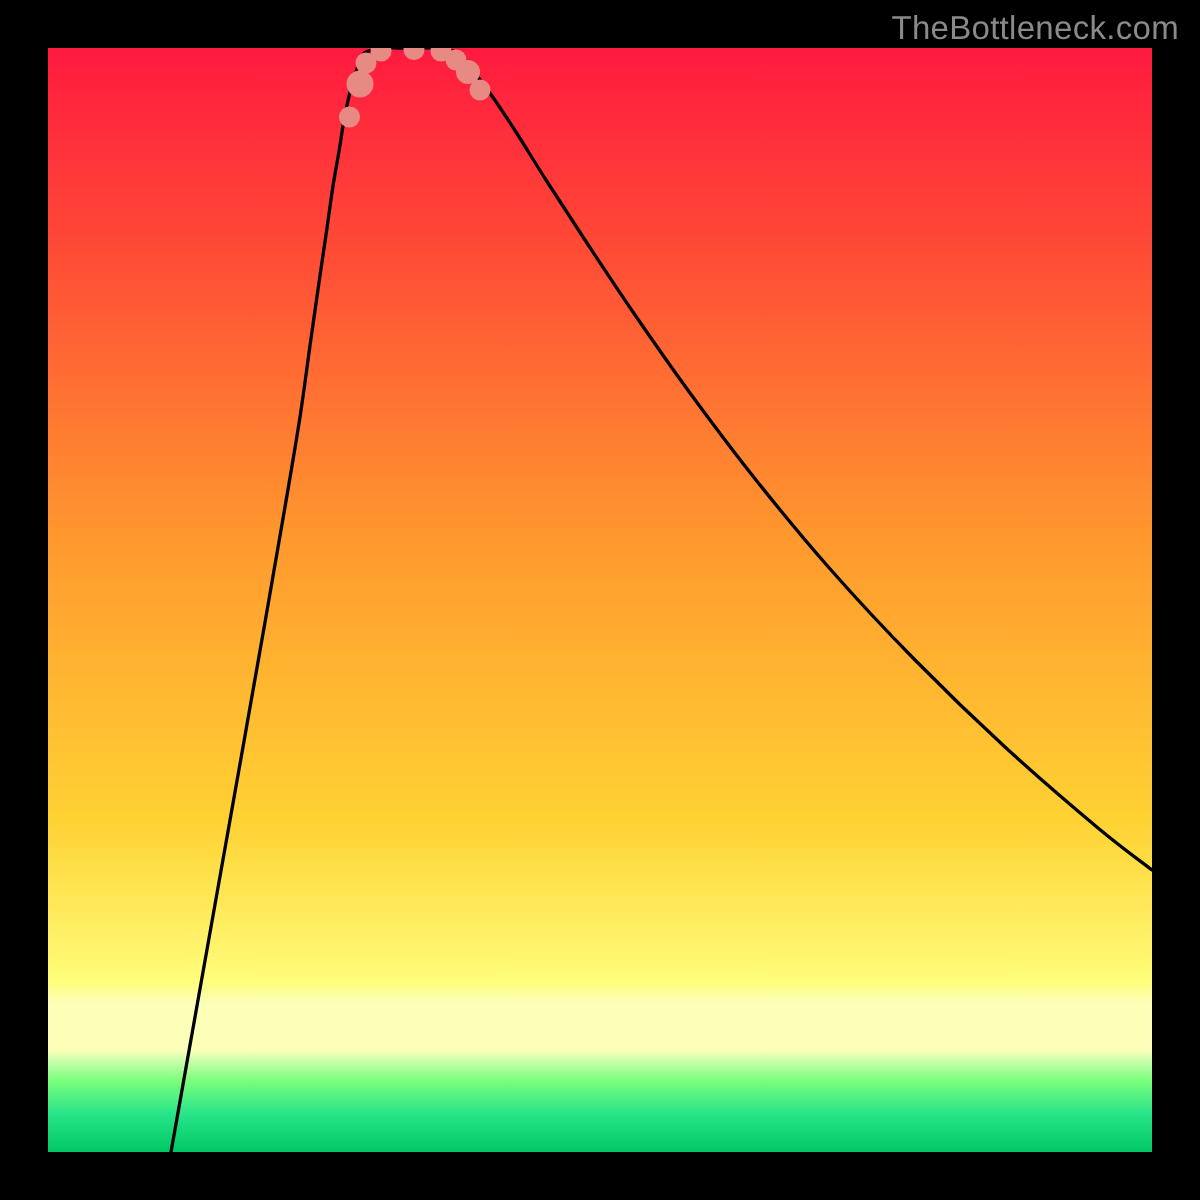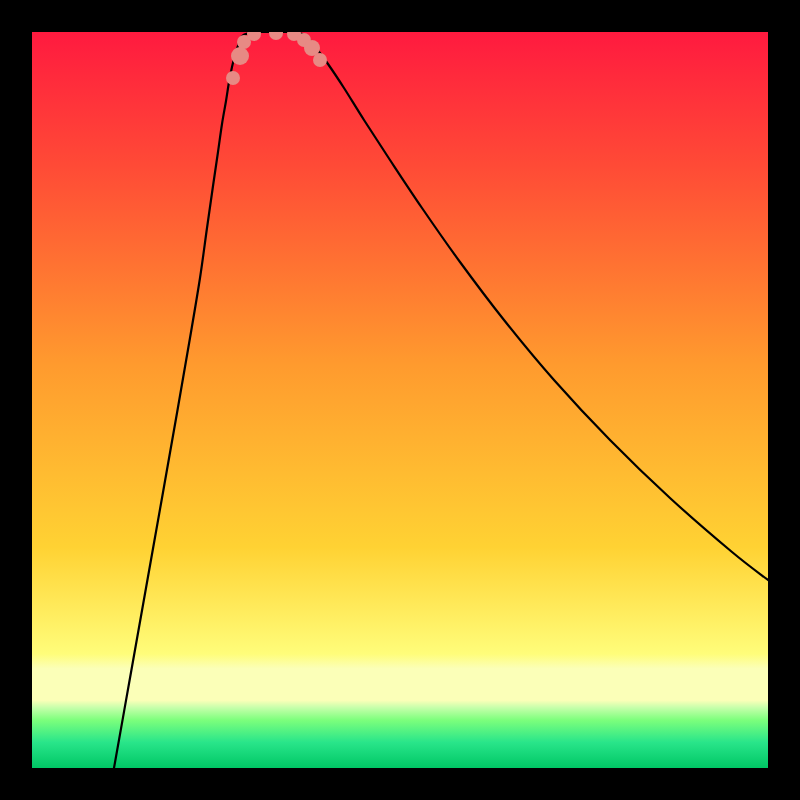--- a/index.html
+++ b/index.html
@@ -68,13 +68,14 @@
         <circle cx="212" cy="10" r="7" fill="#e78a84"></circle>
         <circle cx="222" cy="2" r="7" fill="#e78a84"></circle>
         <circle cx="244" cy="1" r="7" fill="#e78a84"></circle>
         <circle cx="262" cy="2" r="7" fill="#e78a84"></circle>
         <circle cx="272" cy="8" r="7" fill="#e78a84"></circle>
         <circle cx="280" cy="16" r="8" fill="#e78a84"></circle>
         <circle cx="288" cy="28" r="7" fill="#e78a84"></circle>
       </g>
   </svg>
 
+  <div class="watermark">TheBottleneck.com</div>
 </div>
 
 </body></html>

